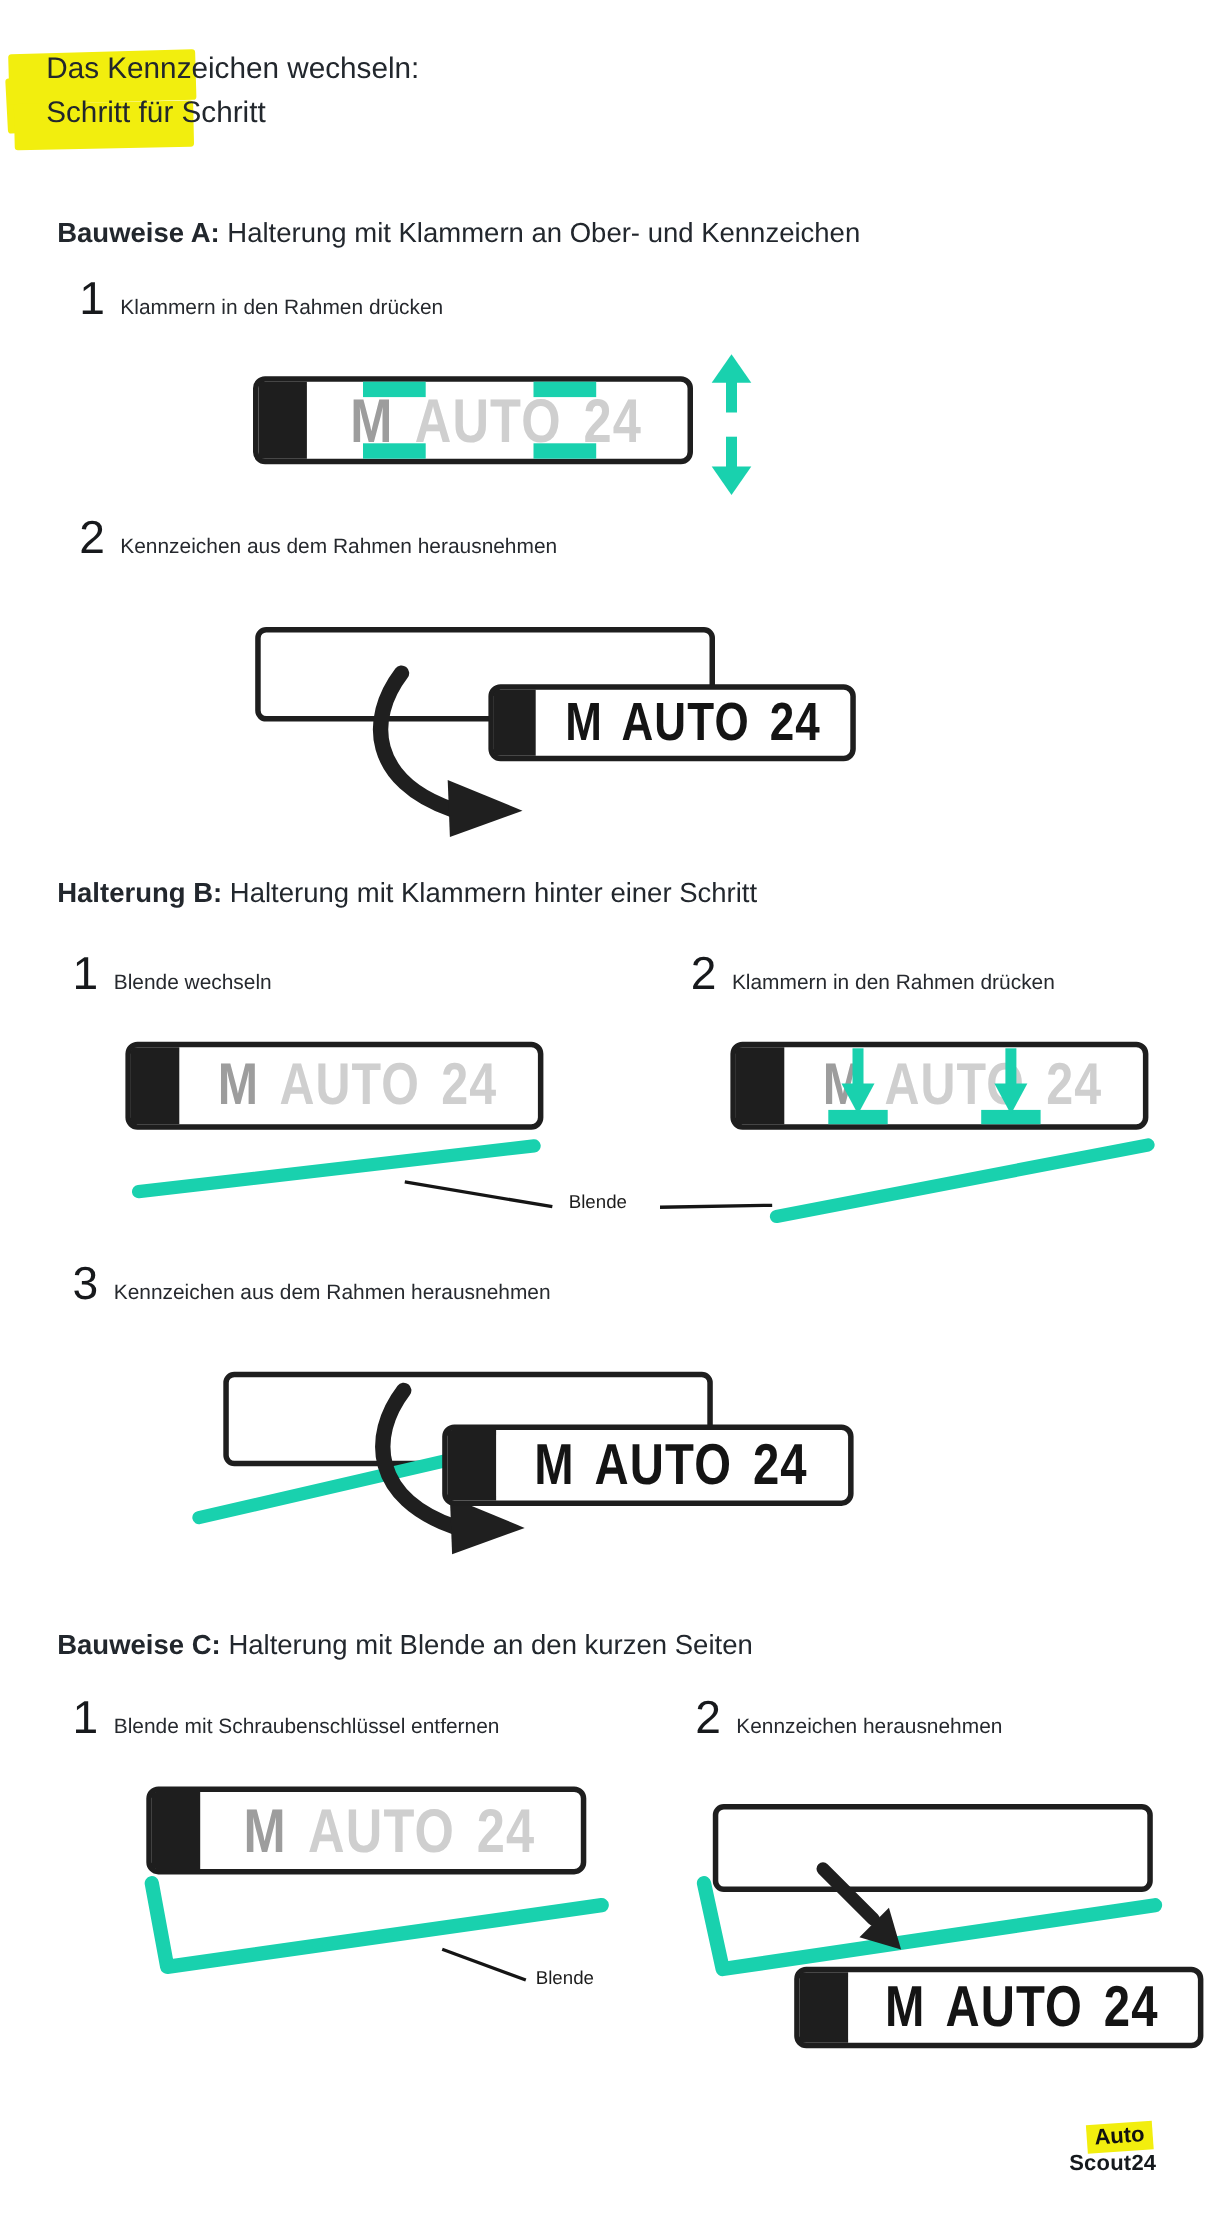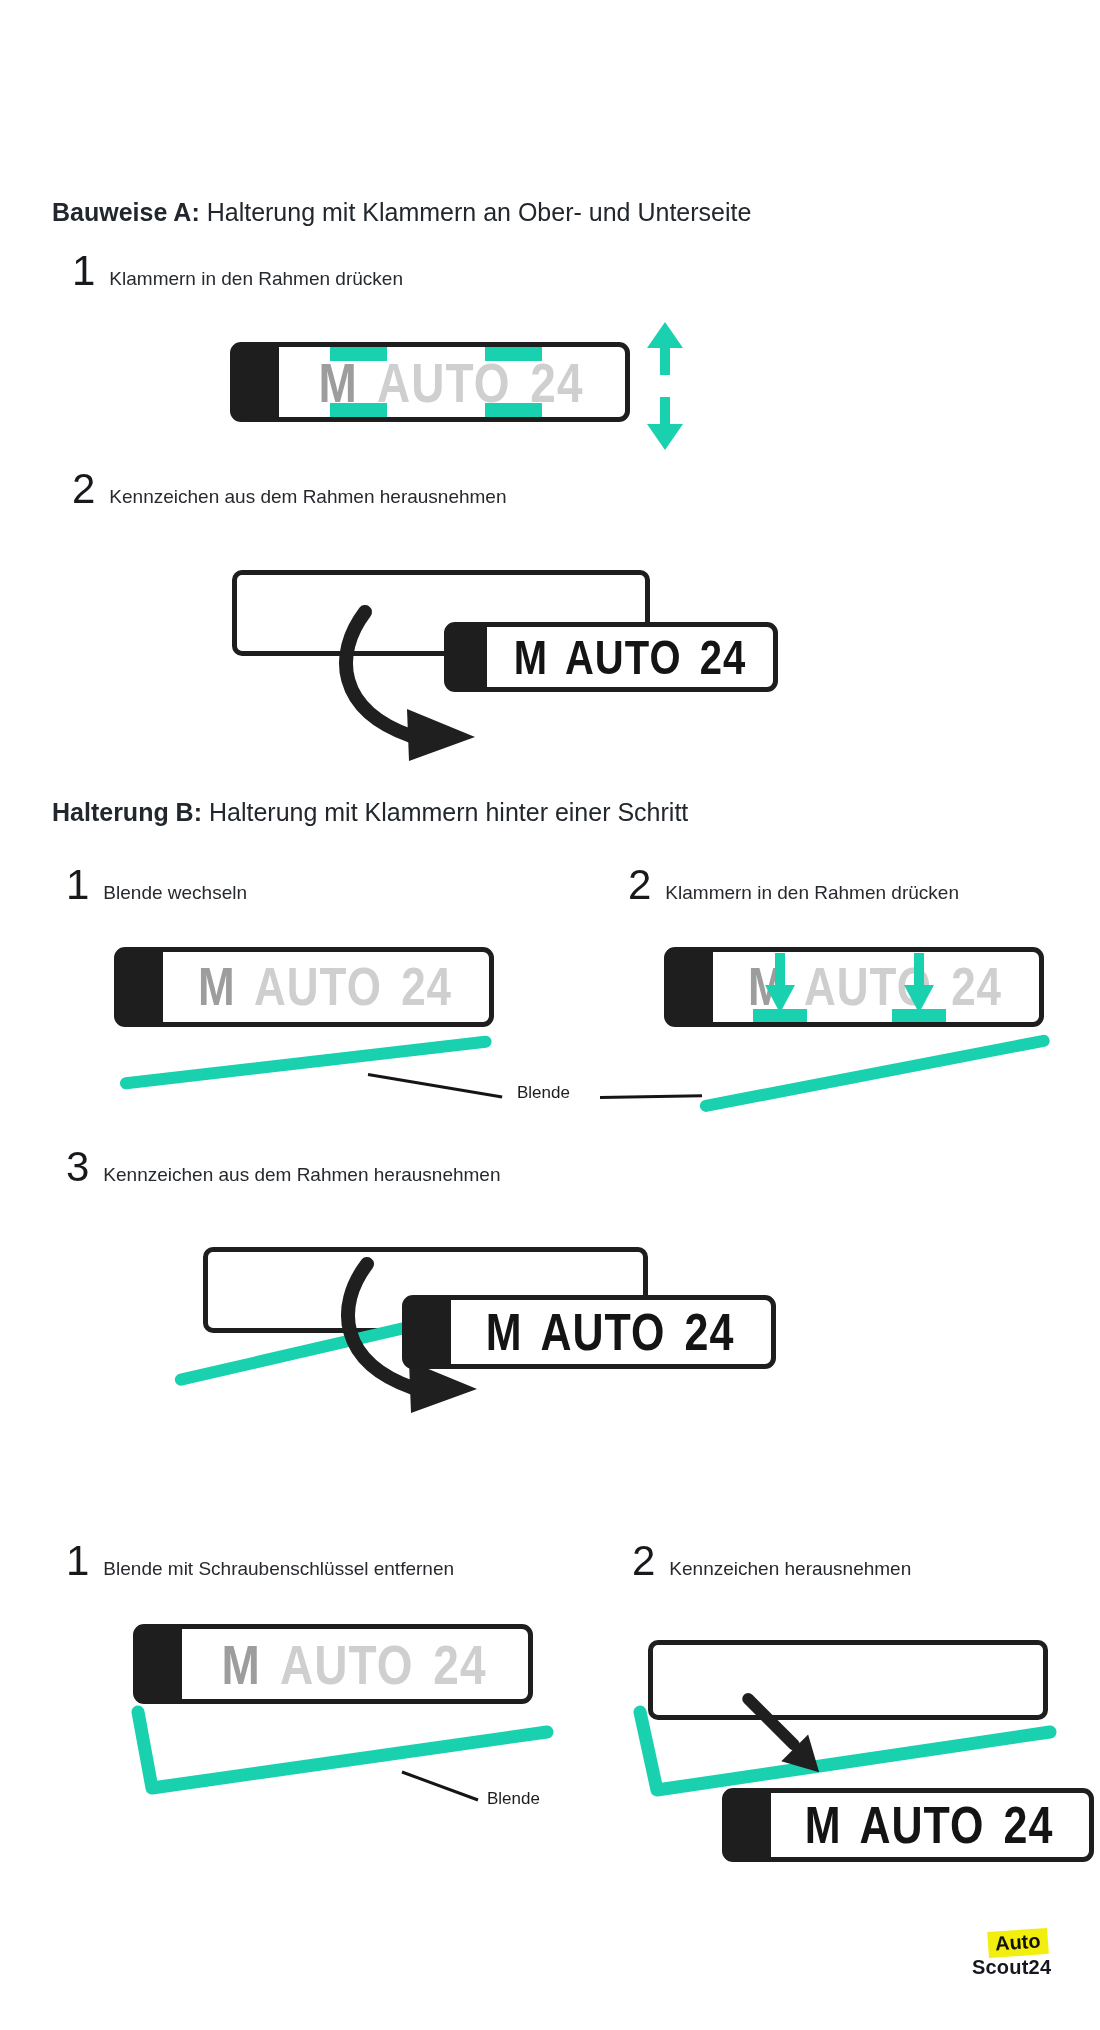--- a/index.html
+++ b/index.html
@@ -70,22 +70,31 @@
     font-size:20px;font-weight:700;color:#111;}
   .logo .scout{position:absolute;left:24px;top:34px;font-size:20px;font-weight:700;color:#15191d;letter-spacing:.2px;}
 
   svg{display:block;overflow:visible;}
 </style>
 </head>
 <body>
 
 <div class="page">
 
-
-  <h2 class="sec" style="top:198px;"><b>Bauweise A:</b><span> Halterung mit Klammern an Ober- und Unterseite</span></h2>
+  <div class="title-wrap">
+    <div class="hl hl3"></div>
+    <div class="hl hl1"></div>
+    <div class="hl hl2"></div>
+    <div class="title-text">
+      <div>Das Kennzeichen wechseln:</div>
+      <div>Schritt für Schritt</div>
+    </div>
+  </div>
+
+  <h2 class="sec" style="top:198px;"><b>Bauweise A:</b><span> Halterung mit Klammern an Ober- und Kennzeichen</span></h2>
 
   <div class="step" style="left:72px;top:250px;">
     <span class="num">1</span>
     <span class="lbl">Klammern in den Rahmen drücken</span>
   </div>
 
   <div class="illu" style="left:228px;top:322px;width:470px;height:135px;">
     <div class="plate gray" style="left:2px;top:20px;width:400px;height:80px;font-size:46px;">
       <div class="band"></div>
       <div class="ptext">
@@ -186,20 +195,21 @@
     </svg>
     <div class="plate black" style="left:232px;top:70px;width:374px;height:74px;font-size:43px;">
       <div class="band"></div>
       <div class="ptext">
           <span class="city">M</span>
           <span class="rest">AUTO 24</span>
         </div>
     </div>
   </div>
 
+  <h2 class="sec" style="top:1482px;"><b>Bauweise C:</b><span> Halterung mit Blende an den kurzen Seiten</span></h2>
 
   <div class="step" style="left:66px;top:1540px;">
     <span class="num">1</span>
     <span class="lbl">Blende mit Schraubenschlüssel entfernen</span>
   </div>
   <div class="step" style="left:632px;top:1540px;">
     <span class="num">2</span>
     <span class="lbl">Kennzeichen herausnehmen</span>
   </div>
 

